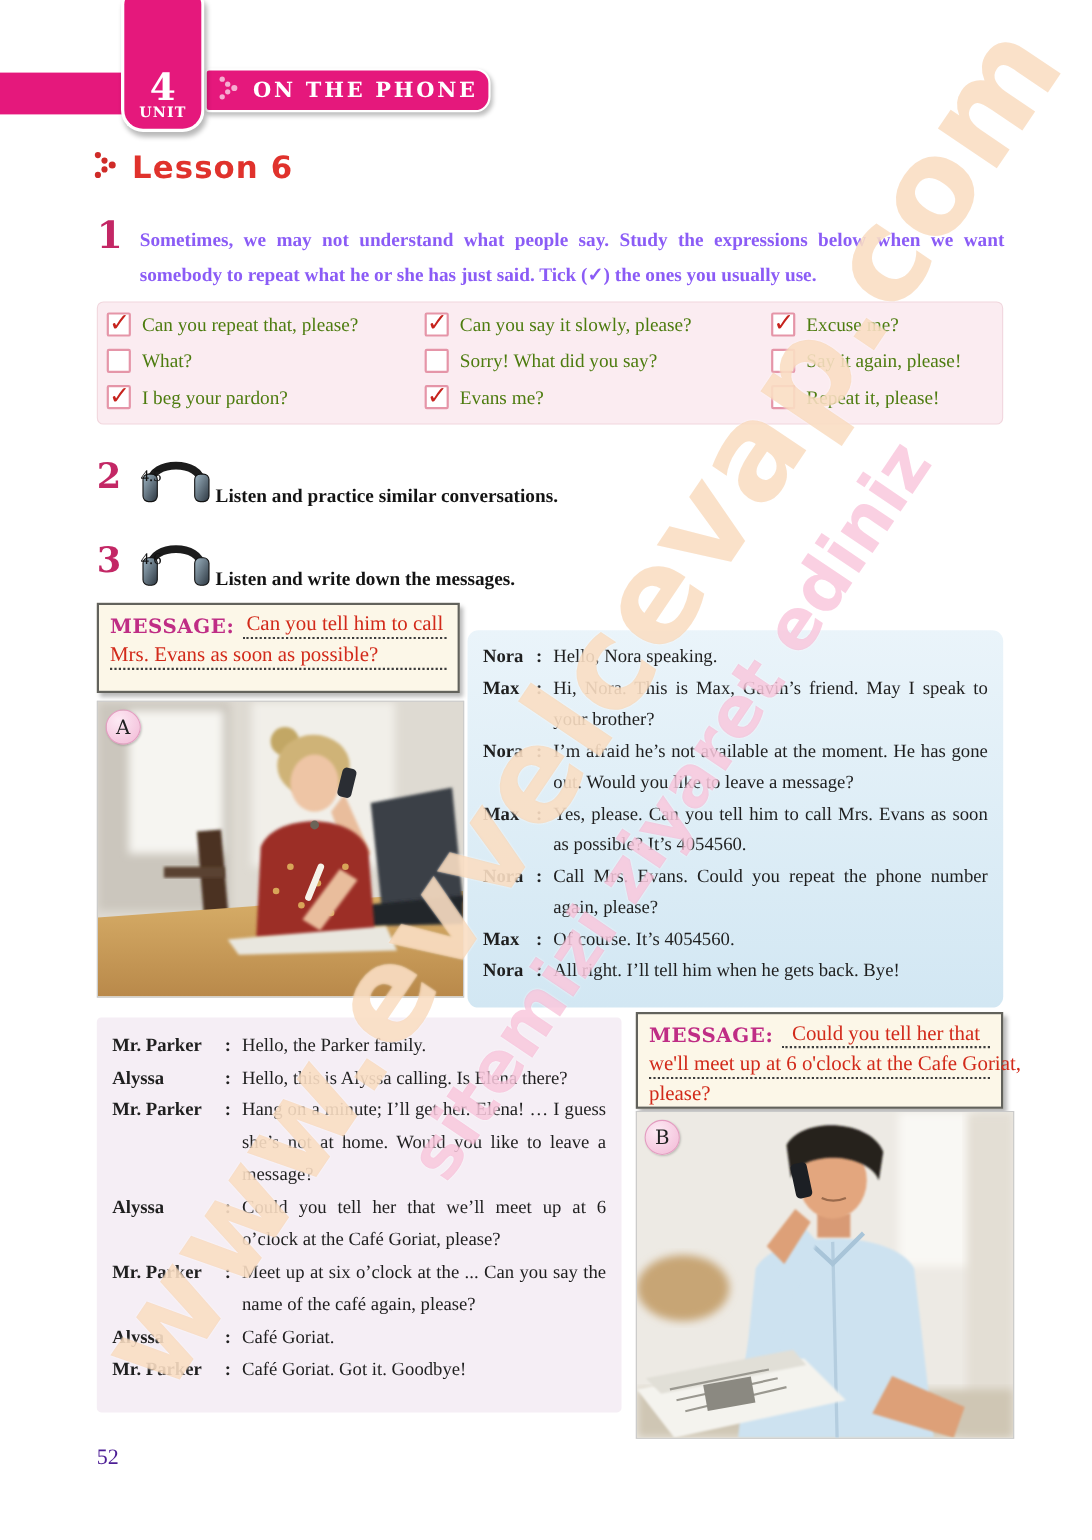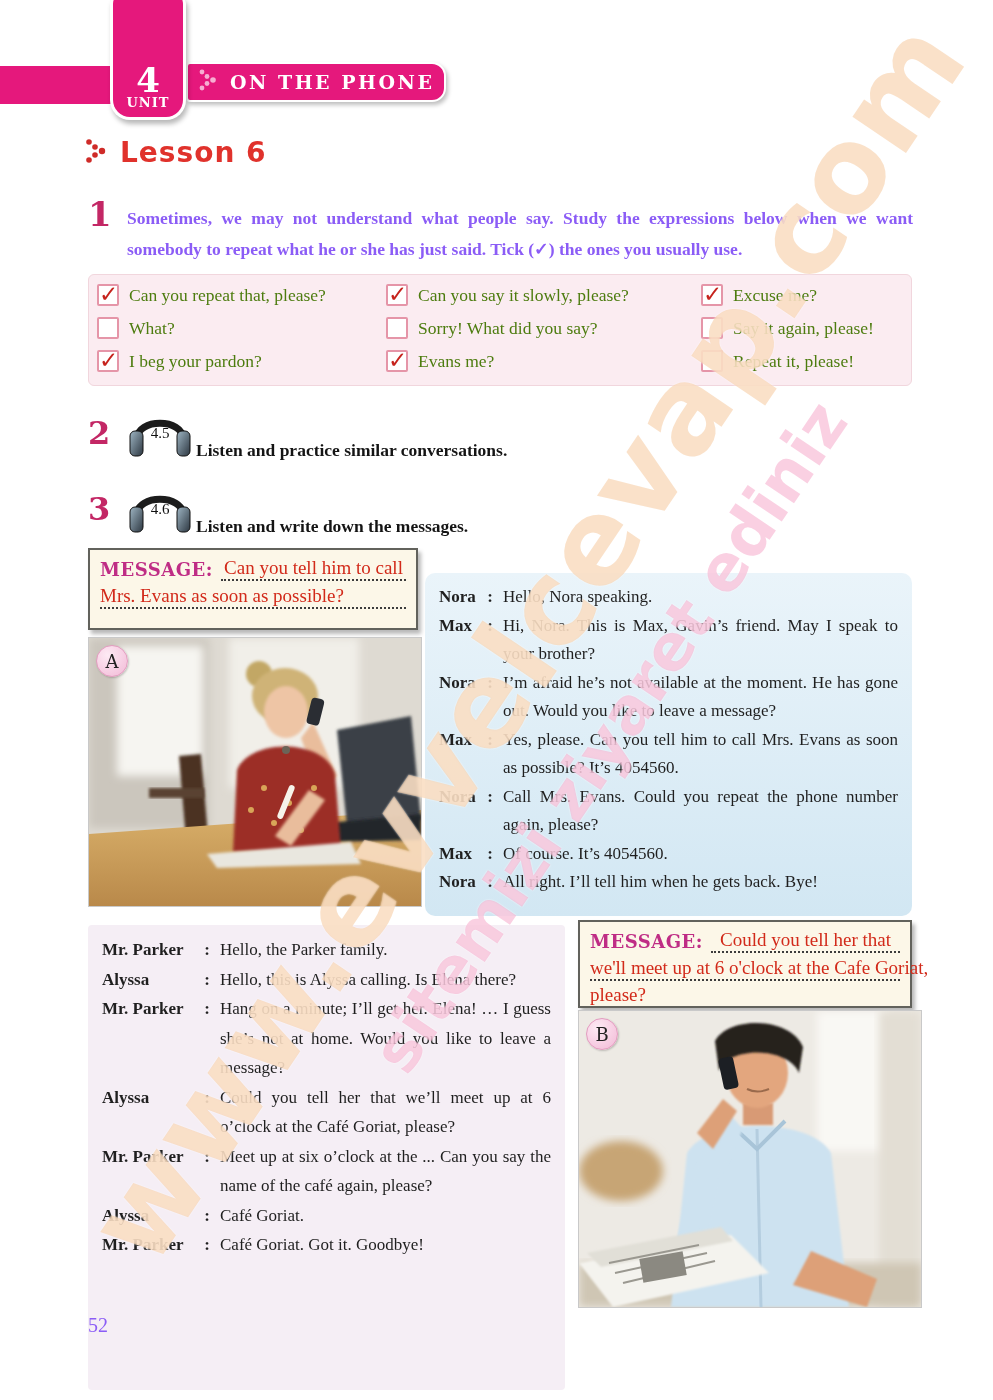--- a/index.html
+++ b/index.html
@@ -31,21 +31,21 @@
       border:1px solid #f1d6dd;border-radius:6px;display:grid;grid-template-columns:289px 315px 1fr;
       padding:9px 0 0 8px;box-sizing:border-box;}
   .opt-col{display:flex;flex-direction:column;gap:11px;}
   .opt{display:flex;align-items:center;gap:10px;height:22px;}
   .cb{width:22px;height:22px;background:#fff;border:2px solid #e595a8;border-radius:2px;
       box-sizing:border-box;flex:0 0 22px;text-align:center;line-height:16px;overflow:visible;}
   .cb.checked{color:#c6231d;font-size:23px;font-weight:bold;font-family:"DejaVu Sans",sans-serif;}
   .opt-label{font:17.5px "Liberation Serif",serif;color:#4d7c0f;}
 
   .hp{position:absolute;width:64px;height:52px;}
-  .hp .track{position:absolute;left:0;right:0;top:19px;text-align:center;
+  .hp .track{position:absolute;left:0;right:0;top:19px;
              font:15px "Liberation Serif",serif;color:#111;}
   .listen-label{position:absolute;font:bold 17.5px "Liberation Serif",serif;color:#141414;margin-top:16px;}
 
   
   .msg-box{position:absolute;background:#fcf7e8;border:2px solid #62625c;
            box-shadow:3px 4px 4px rgba(0,0,0,.28);padding:7px 10px 5px;box-sizing:border-box;}
   .msg-label{font:bold 18px "DejaVu Serif",serif;color:#bf2d85;letter-spacing:.5px;}
   .msg-red{font:19px "Liberation Serif",serif;color:#d22a1a;}
   .msg-row1{display:flex;align-items:center;gap:8px;}
   .msg-fill{flex:1;border-bottom:2px dotted #3c3c3c;text-align:center;}
@@ -65,21 +65,21 @@
   .spk::after{content:":";font-weight:bold;}
   .txt{text-align:justify;padding-left:6px;}
 
   
   .photo{position:absolute;border:1px solid #c9c9c9;overflow:hidden;background:#e8e6e0;}
   .badge{position:absolute;left:7px;top:7px;width:30px;height:30px;border-radius:50%;
          background:radial-gradient(circle at 35% 30%,#fdeaf4,#f2b9d6);border:1px solid #e39cc0;
          display:flex;align-items:center;justify-content:center;
          font:18px "DejaVu Serif",serif;color:#222;box-shadow:1px 1px 2px rgba(0,0,0,.2);z-index:2;}
 
-  .page-num{position:absolute;left:88px;top:1314px;font:20px "Liberation Serif",serif;color:#8b5cf6;}
+  .page-num{position:absolute;left:88px;top:1314px;font:20px "Liberation Serif",serif;color:#4c1d95;}
 
   
   .wm{position:absolute;pointer-events:none;white-space:nowrap;z-index:6;text-align:center;
       font-family:"DejaVu Sans",sans-serif;font-weight:bold;}
   .wm-main{left:-180px;top:620px;width:1350px;font-size:118px;letter-spacing:2px;
       color:rgba(246,195,148,.50);transform:rotate(-56deg);
       text-shadow:0 0 2px rgba(255,255,255,.8);}
   .wm-sub{left:60px;top:700px;width:1100px;font-size:64px;color:rgba(238,110,165,.32);
       transform:rotate(-56deg);text-shadow:0 0 2px rgba(255,255,255,.8);}
 </style>
@@ -280,21 +280,21 @@
     <div class="turn">
       <span class="spk">Max</span>
       <span class="txt">Of course. It’s 4054560.</span>
     </div>
     <div class="turn">
       <span class="spk">Nora</span>
       <span class="txt">All right. I’ll tell him when he gets back. Bye!</span>
     </div>
   </div>
 
-  <div class="dlg dlg-b" style="left:88px;top:925px;width:477px;height:465px;">
+  <div class="dlg dlg-b" style="left:88px;top:925px;width:477px;height:359px;">
     <div class="turn">
       <span class="spk">Mr. Parker</span>
       <span class="txt">Hello, the Parker family.</span>
     </div>
     <div class="turn">
       <span class="spk">Alyssa</span>
       <span class="txt">Hello, this is Alyssa calling. Is Elena there?</span>
     </div>
     <div class="turn">
       <span class="spk">Mr. Parker</span>

